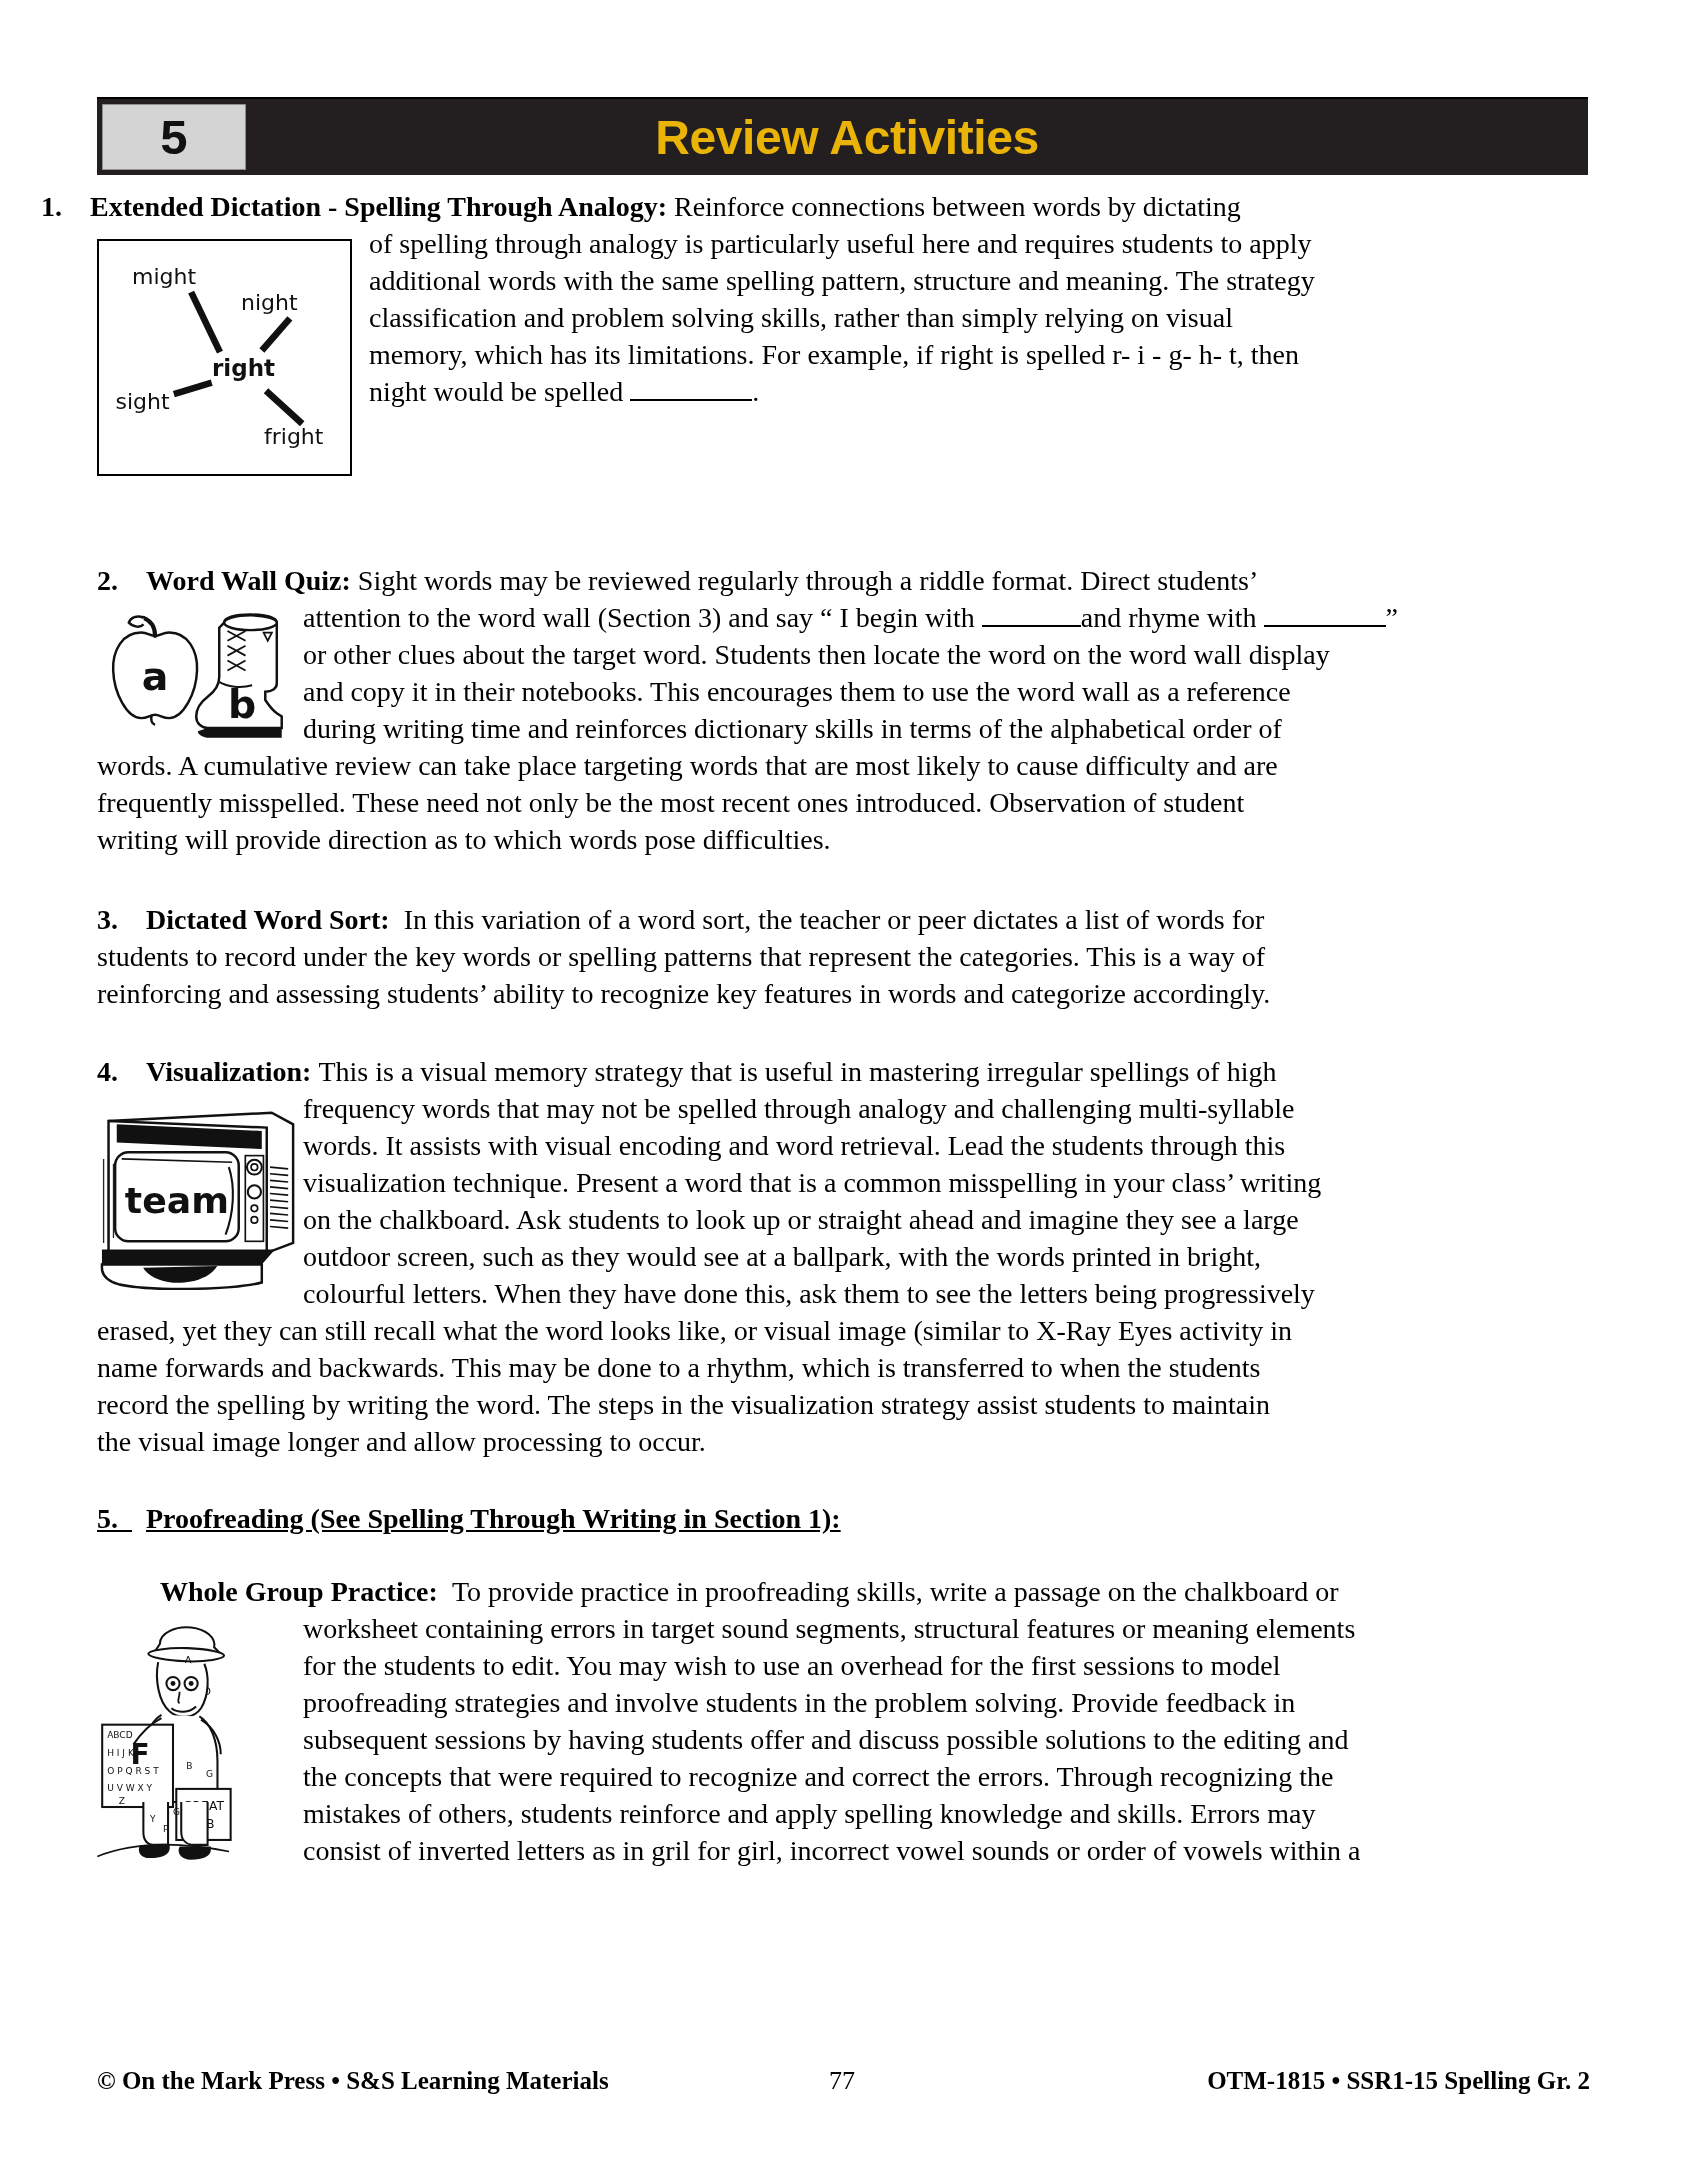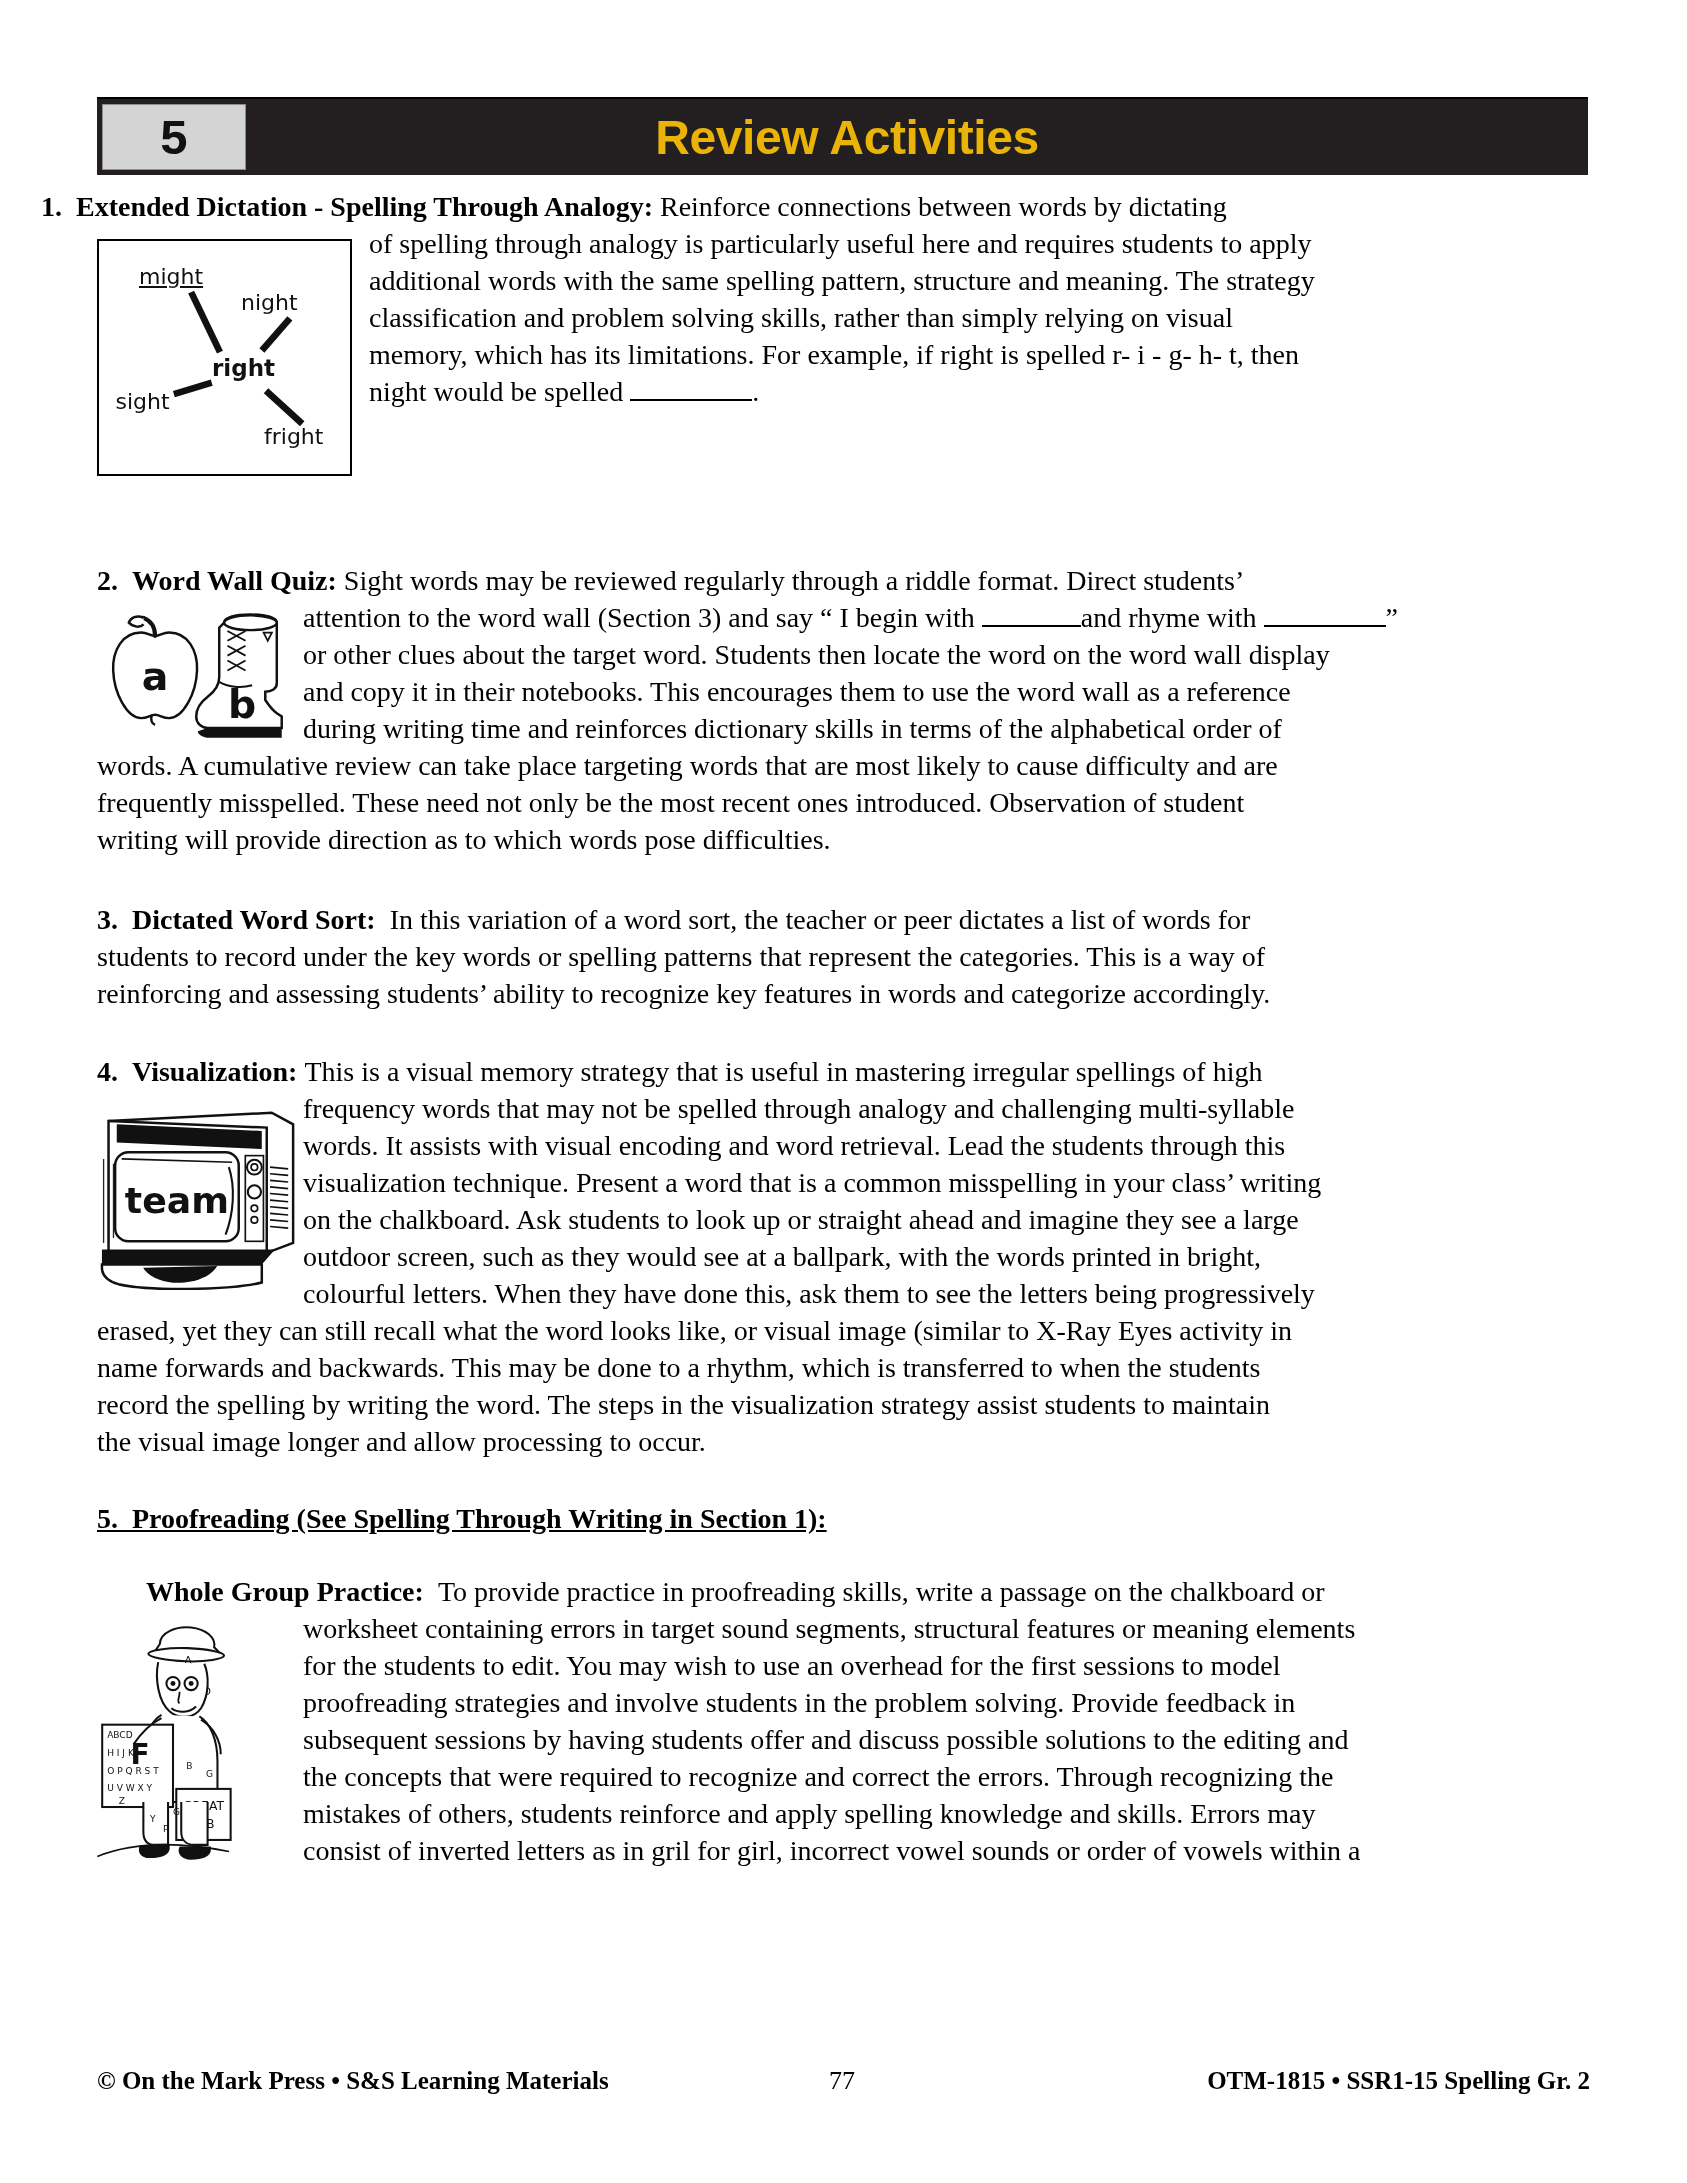--- a/index.html
+++ b/index.html
@@ -82,20 +82,21 @@
 
   .para {
     font-size: 28px;
     line-height: 37px;
     text-align: left;
     margin: 0;
     hyphens: none;
   }
   .para b, .lead {
     font-weight: bold;
+    margin-left: 14px;
   }
   .numlabel {
     font-weight: bold;
   }
 
   .hang {
     padding-left: 56px;
     text-indent: -56px;
   }
 
@@ -216,21 +217,21 @@
         <span class="numlabel">1.</span>&nbsp;&nbsp;<b>Extended Dictation - Spelling Through Analogy:</b>&nbsp;<span>Reinforce connections between words by dictating</span>
       </p>
 
       <div class="fig-wordweb">
         <svg width="246" height="228" viewBox="0 0 299 277">
           <line x1="112" y1="62" x2="147" y2="135" stroke="#111" stroke-width="8" stroke-linecap="butt"></line>
           <line x1="232" y1="94" x2="198" y2="133" stroke="#111" stroke-width="8" stroke-linecap="butt"></line>
           <line x1="91" y1="186" x2="137" y2="172" stroke="#111" stroke-width="8" stroke-linecap="butt"></line>
           <line x1="203" y1="182" x2="247" y2="222" stroke="#111" stroke-width="8" stroke-linecap="butt"></line>
         </svg>
-        <span class="ww-word" style="left:40px; top:23px;text-decoration:underline;">might</span>
+        <span class="ww-word" style="left:33px; top:23px;">might</span>
         <span class="ww-word" style="left:142px; top:49px;">night</span>
         <span class="ww-word ww-center" style="left:113px; top:114px;">right</span>
         <span class="ww-word" style="left:16.5px; top:148px;">sight</span>
         <span class="ww-word" style="left:165px; top:183px;">fright</span>
       </div>
 
       <p class="para item1-text">of spelling through analogy is particularly useful here and requires students to apply</p>
       <p class="para item1-text">additional words with the same spelling pattern, structure and meaning. The strategy</p>
       <p class="para item1-text">classification and problem solving skills, rather than simply relying on visual</p>
       <p class="para item1-text">memory, which has its limitations. For example, if right is spelled r- i - g- h- t, then</p>

